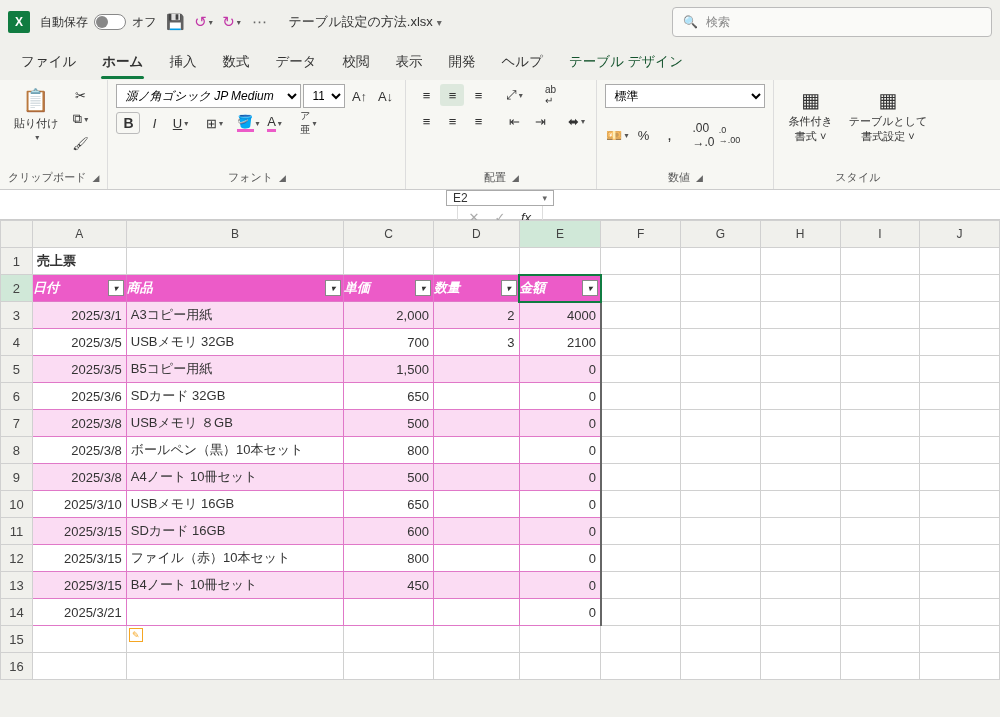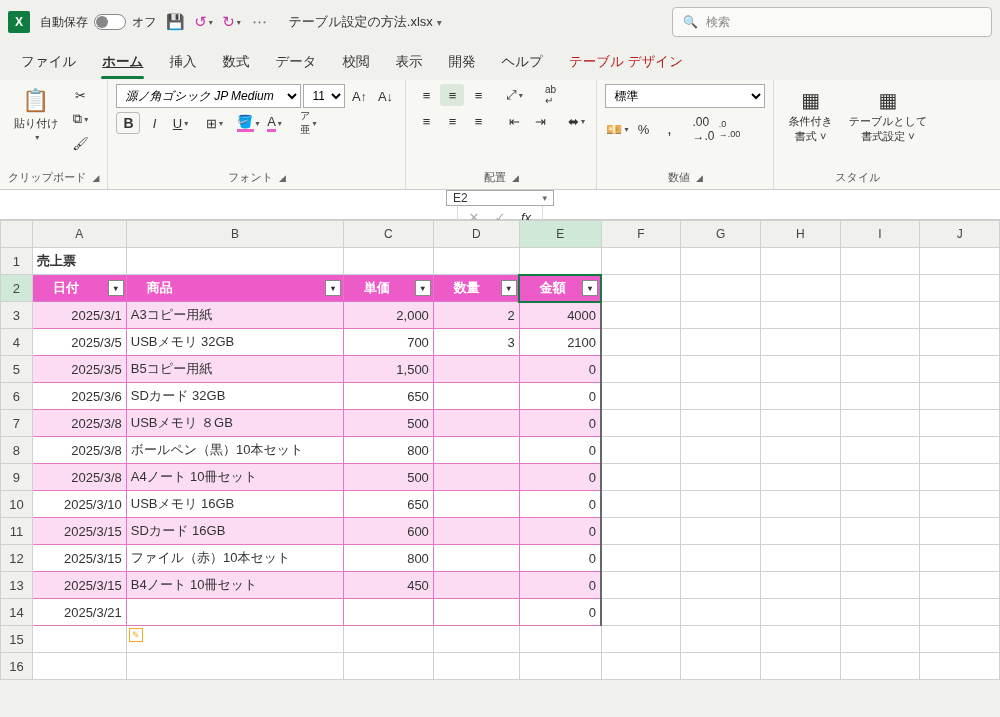--- a/index.html
+++ b/index.html
@@ -11,23 +11,23 @@
 .autosave { display: flex; align-items: center; gap: 6px; font-size: 12px; }
 .toggle { width: 32px; height: 16px; border-radius: 8px; border: 1px solid #888; background: #fff; position: relative; }
 .toggle::after { content: ""; position: absolute; left: 1px; top: 1px; width: 12px; height: 12px; border-radius: 50%; background: #888; }
 .qa-icon { width: 18px; height: 18px; display: flex; align-items: center; justify-content: center; color: #c238a8; font-size: 15px; cursor: pointer; }
 .doc-title { font-size: 13px; margin-left: 10px; display: flex; align-items: center; gap: 4px; }
 .search-box { margin-left: auto; width: 320px; height: 30px; border: 1px solid #bbb; border-radius: 4px; background: #fafaf8; display: flex; align-items: center; padding: 0 10px; gap: 8px; color: #888; }
 
 
 .ribbon-tabs { display: flex; align-items: center; height: 36px; padding: 0 10px; gap: 4px; font-size: 13.5px; }
 .ribbon-tab { padding: 6px 11px; cursor: pointer; border-radius: 4px; }
-.ribbon-tab.active { font-weight: bold; position: relative; text-decoration: underline; }
+.ribbon-tab.active { font-weight: bold; position: relative; }
 .ribbon-tab.active::after { content: ""; position: absolute; left: 10px; right: 10px; bottom: -2px; height: 3px; background: #107c41; border-radius: 2px; }
-.ribbon-tab.contextual { color: #b91c1c; }
+.ribbon-tab.contextual { color: #14532d; }
 
 
 .ribbon { display: flex; height: 110px; border-bottom: 1px solid #ccc; background: #f7f7f3; }
 .rgroup { border-right: 1px solid #ddd; padding: 4px 8px 2px; display: flex; flex-direction: column; }
 .rgroup-body { flex: 1; display: flex; align-items: flex-start; gap: 4px; }
 .rgroup-label { text-align: center; font-size: 11px; color: #555; padding: 2px 0; display: flex; justify-content: center; align-items: center; gap: 6px; }
 .dialog-launcher { font-size: 9px; color: #666; cursor: pointer; }
 
 .big-btn { display: flex; flex-direction: column; align-items: center; justify-content: center; padding: 4px 6px; cursor: pointer; border-radius: 3px; font-size: 11px; gap: 2px; min-width: 44px; }
 .small-btn { width: 24px; height: 22px; display: flex; align-items: center; justify-content: center; cursor: pointer; border-radius: 3px; font-size: 13px; }
@@ -52,21 +52,21 @@
 .col-header th { background: #f0f0ec; text-align: center; font-weight: normal; color: #444; font-size: 12px; }
 .col-header th.active { background: #d0e8d8; }
 .row-header { background: #f0f0ec; text-align: center; font-weight: normal; color: #444; width: 32px; font-size: 12px; }
 .row-header.active { background: #d0e8d8; }
 .corner { background: #f0f0ec; width: 32px; }
 
 .cell { padding: 0 4px; background: #fff; }
 .c-right { text-align: right; }
 .c-left { text-align: left; }
 
-.tbl-header { background: #ec5bc8; color: #fff; font-weight: bold; padding: 0 20px; position: relative; text-align: left; }
+.tbl-header { background: #ec5bc8; color: #fff; font-weight: bold; padding: 0 0; position: relative; text-align: left; font-style: italic; }
 .tbl-header .filter { position: absolute; right: 2px; top: 50%; transform: translateY(-50%); width: 16px; height: 16px; background: #fff; border: 1px solid #888; display: flex; align-items: center; justify-content: center; font-size: 8px; color: #333; cursor: pointer; }
 .band-odd td.intable { background: #fbdcf3; }
 .band-even td.intable { background: #fff; }
 .intable { border: 1px solid #e078c8 !important; }
 .lastcol { border-right: 2px solid #666 !important; }
 
 .selected-cell { outline: 2px solid #107c41; outline-offset: -1px; }
 
 .title-cell { font-weight: bold; font-size: 17px; }
 
@@ -217,21 +217,21 @@
           </div>
       </div>
     </div>
     <div class="rgroup-label">
         <span>配置</span>
         <span class="dialog-launcher">◢</span>
       </div>
   </div>
 
   <div class="rgroup">
-    <div class="rgroup-body col" style="gap:10px">
+    <div class="rgroup-body col" style="gap:16px">
       <div class="row">
           <select class="numfmt-select"><option>標準</option></select>
         </div>
       <div class="row">
         <div class="small-btn">💴<span class="dd">▾</span></div>
         <div class="small-btn">%</div>
         <div class="small-btn" style="font-size:16px">,</div>
         <div style="width:6px"></div>
         <div class="small-btn" style="font-size:12px">.00<br>→.0</div>
         <div class="small-btn" style="font-size:9px">.0<br>→.00</div>

